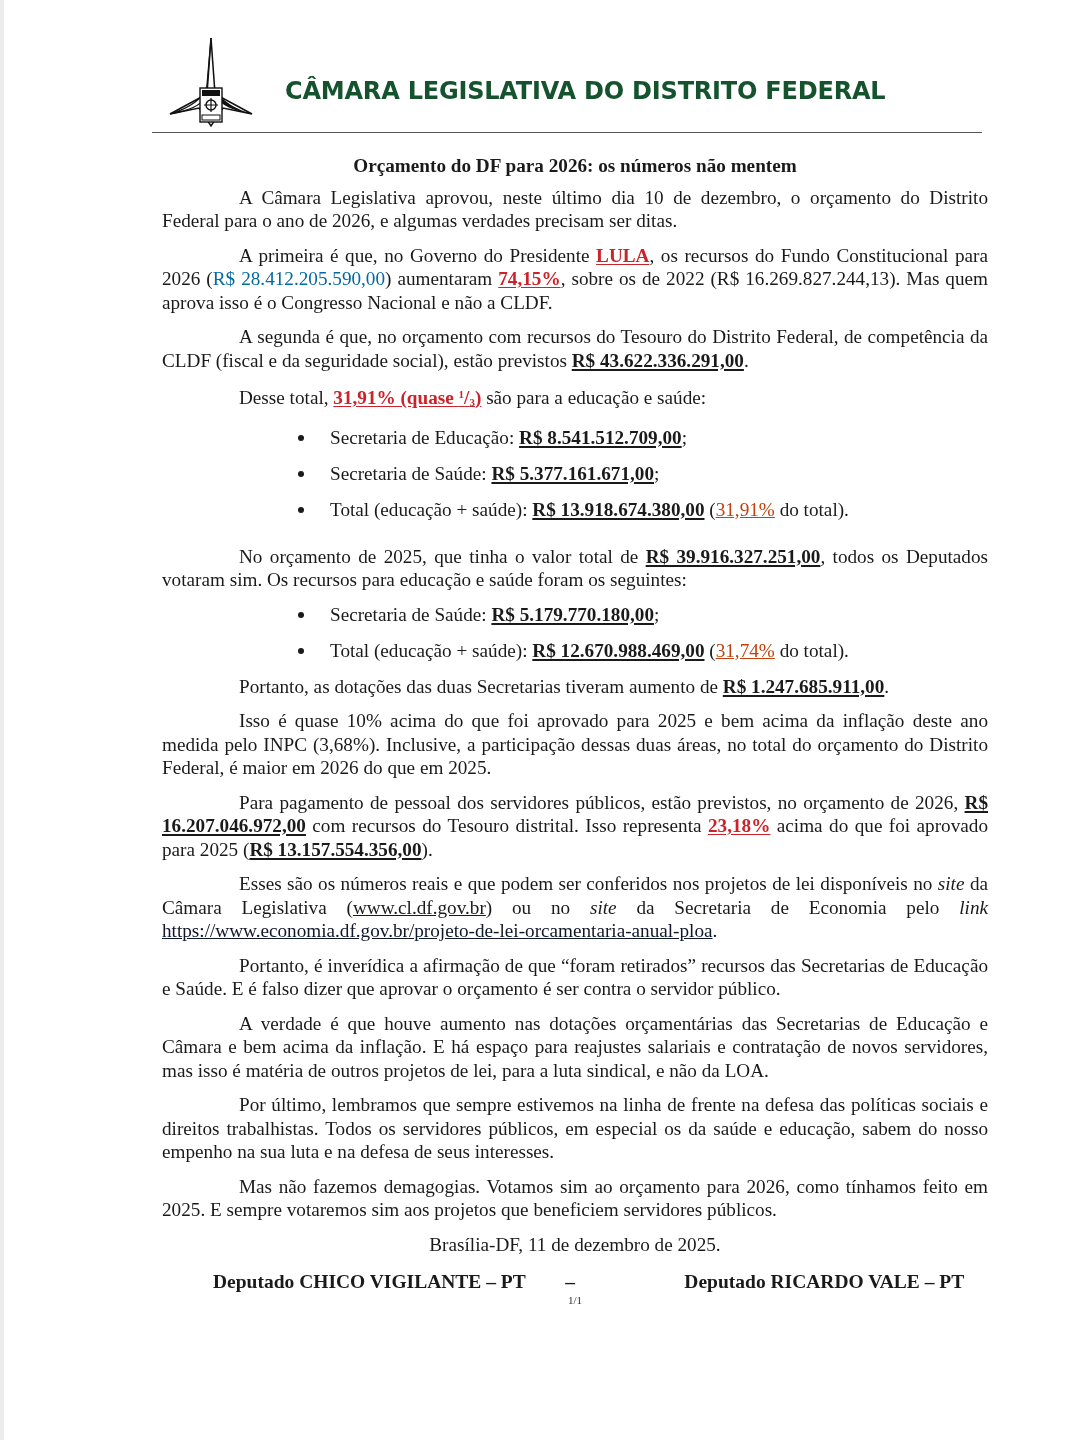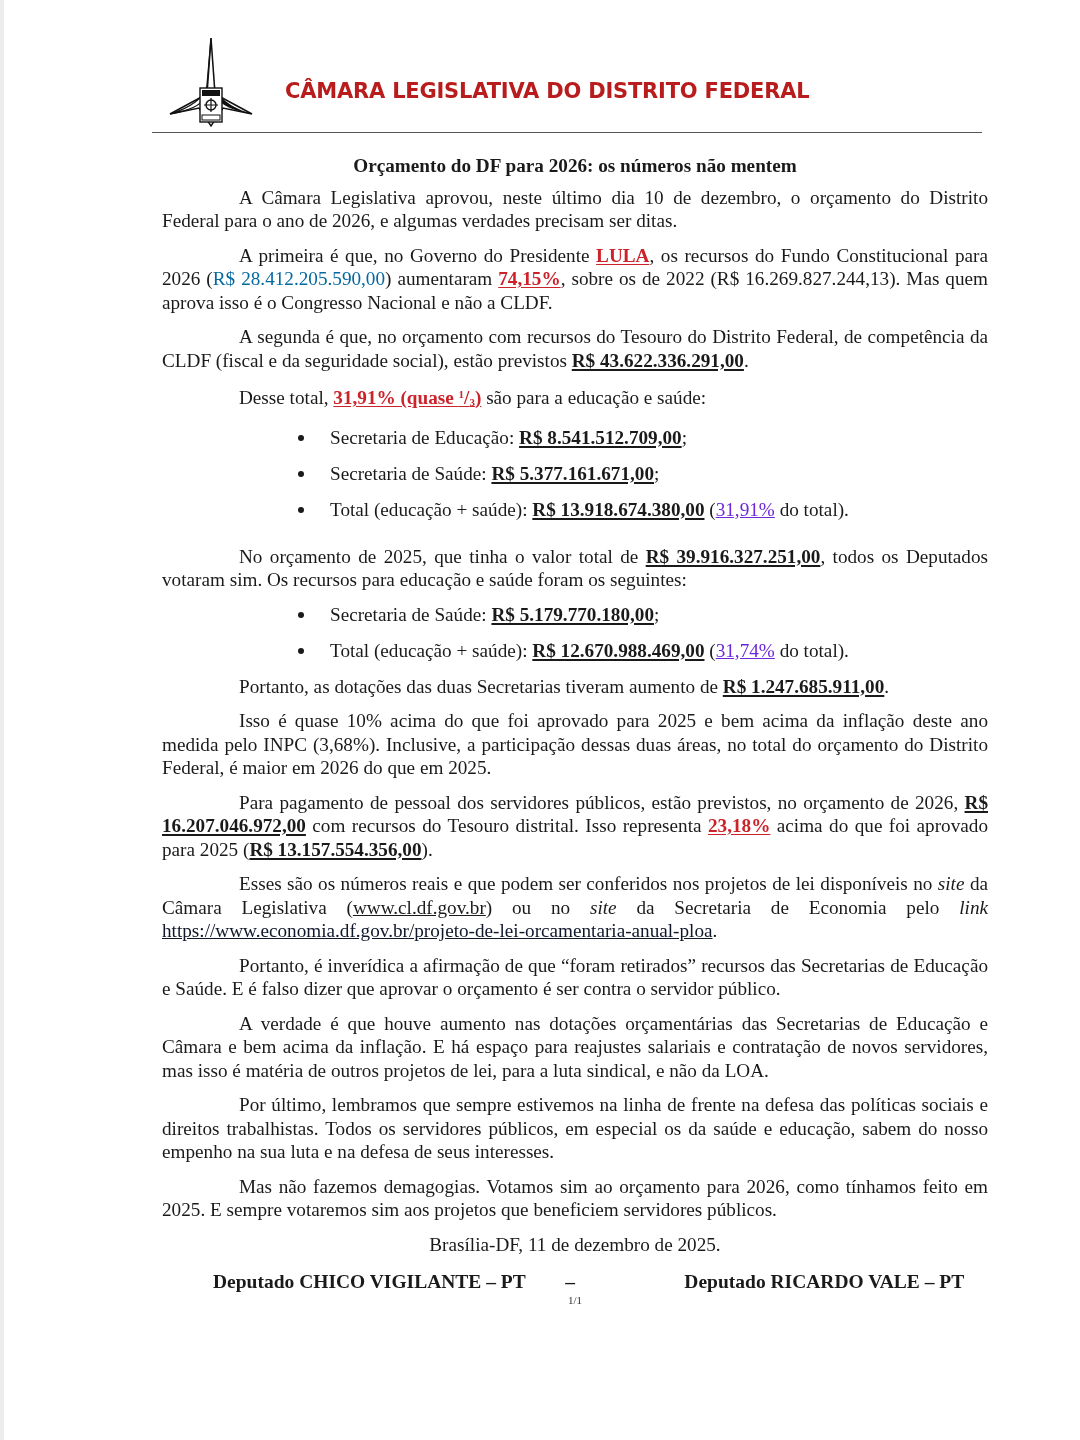--- a/index.html
+++ b/index.html
@@ -4,33 +4,33 @@
 <style>
   html, body { margin: 0; padding: 0; background: #ffffff; }
   body { width: 1080px; height: 1440px; position: relative; overflow: hidden; }
   .page {
     position: absolute; left: 0; top: 0; width: 1080px; height: 1440px;
     background: #ffffff;
   }
   .edge-left { position: absolute; left: 0; top: 0; width: 4px; height: 1440px; background: #ececec; }
   .logo { position: absolute; left: 166px; top: 36px; width: 90px; height: 92px; }
   .header-text { position: absolute; left: 285px; top: 80px; font-family: "DejaVu Sans", sans-serif; font-weight: bold; letter-spacing: -0.2px; }
-  .header-org { font-size: 21px; color: #b91c1c; line-height: 22px; }
+  .header-org { font-size: 24px; color: #14532d; line-height: 22px; }
   .header-cabinet { font-size: 17.5px; color: #d42127; line-height: 22px; }
   .header-rule { position: absolute; left: 152px; top: 132px; width: 830px; height: 1px; background: #555555; }
 
   .doc {
     position: absolute; left: 162px; top: 154px; width: 826px;
     font-family: "Liberation Serif", serif; font-size: 19.2px; color: #1a1a1a;
     line-height: 23.5px;
   }
   .title { text-align: center; font-weight: bold; font-size: 19.2px; margin: 0 0 8px 0; }
   .p { text-align: justify; text-indent: 77px; margin: 0 0 11px 0; }
   .b { font-weight: bold; text-decoration: underline; text-decoration-thickness: 1.5px; text-underline-offset: 2px; }
-  .red { color: #6d28d9; }
+  .red { color: #c2410c; }
   .redb { color: #0369a1; font-weight: normal; }
   .redu { color: #cc2229; font-weight: bold; text-decoration: underline; text-decoration-color: #cc2229; text-underline-offset: 2px; }
   .link { color: #0f172a; text-decoration: underline; }
   .ul-plain { text-decoration: underline; }
   sup.frac { font-size: 11px; vertical-align: 6px; }
   sub.frac { font-size: 11px; vertical-align: -2px; }
   ul.bullets { list-style: none; margin: 0 0 11px 0; padding: 0; }
   ul.bullets li { position: relative; padding-left: 168px; height: 36px; line-height: 23.5px; }
   ul.bullets li .dot { position: absolute; left: 136px; top: 9px; width: 6px; height: 6px; border-radius: 50%; background: #1a1a1a; }
   .center { text-align: center; margin: 11px 0 14px 0; }

